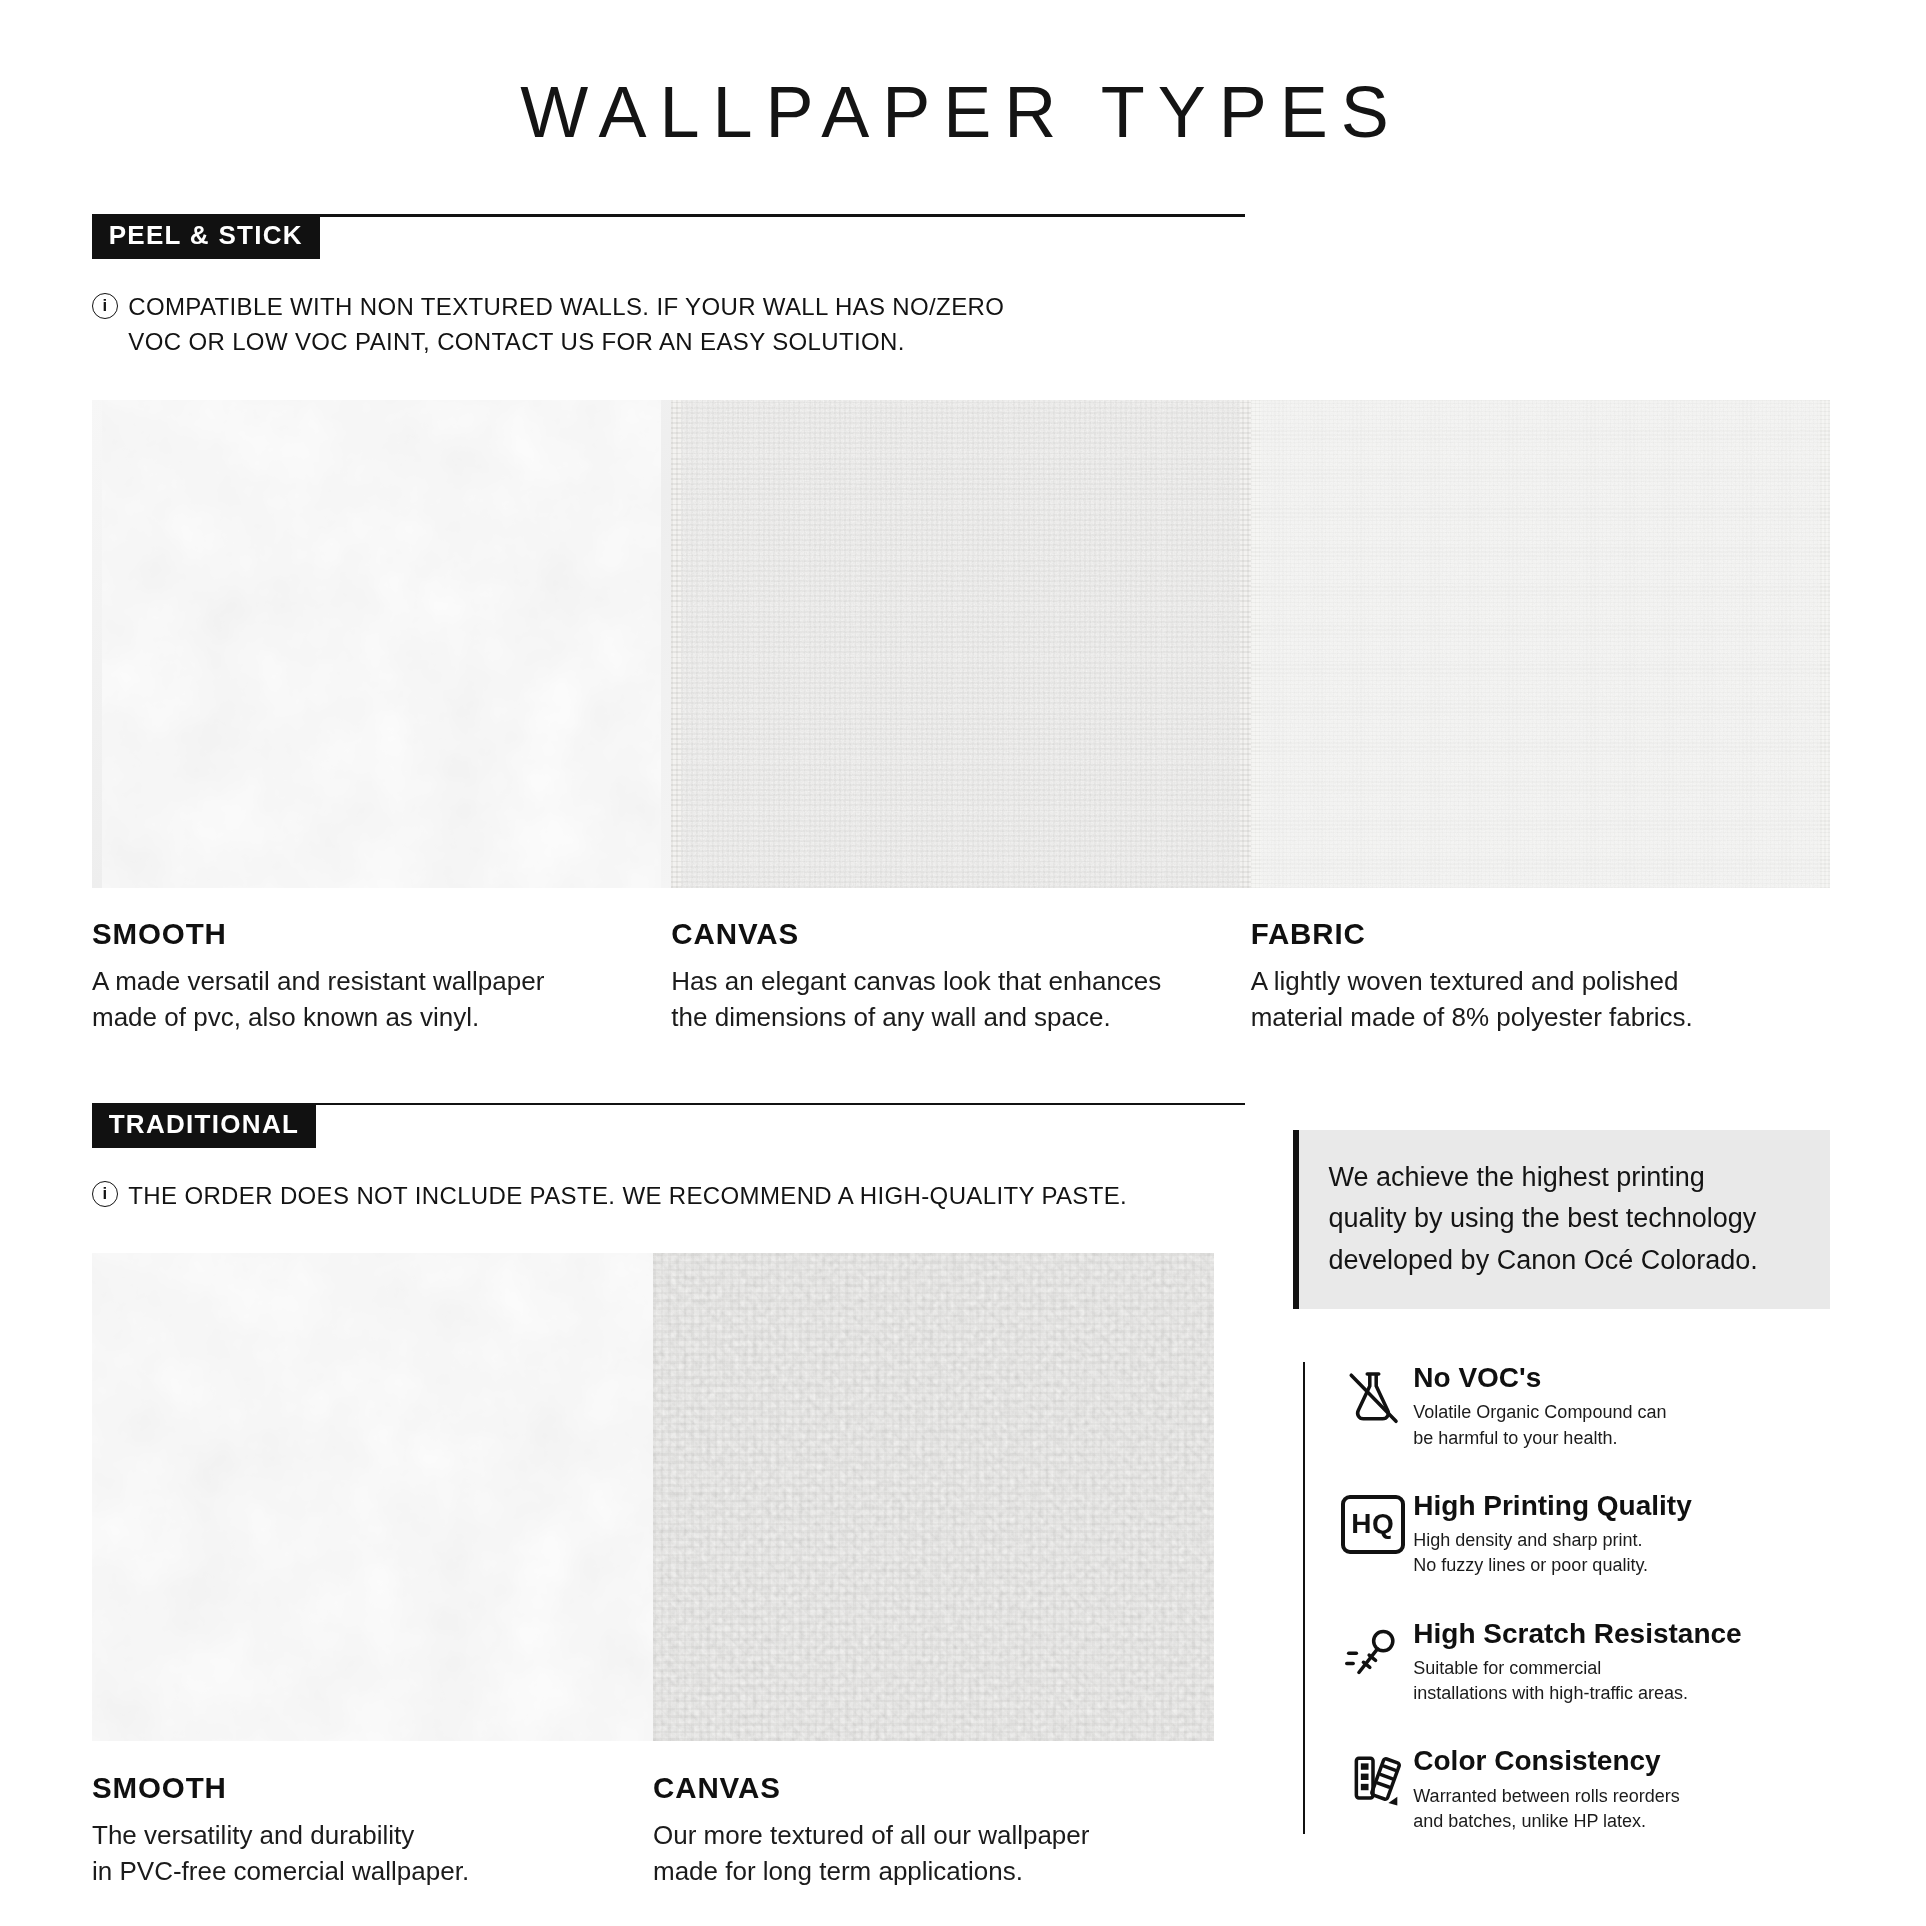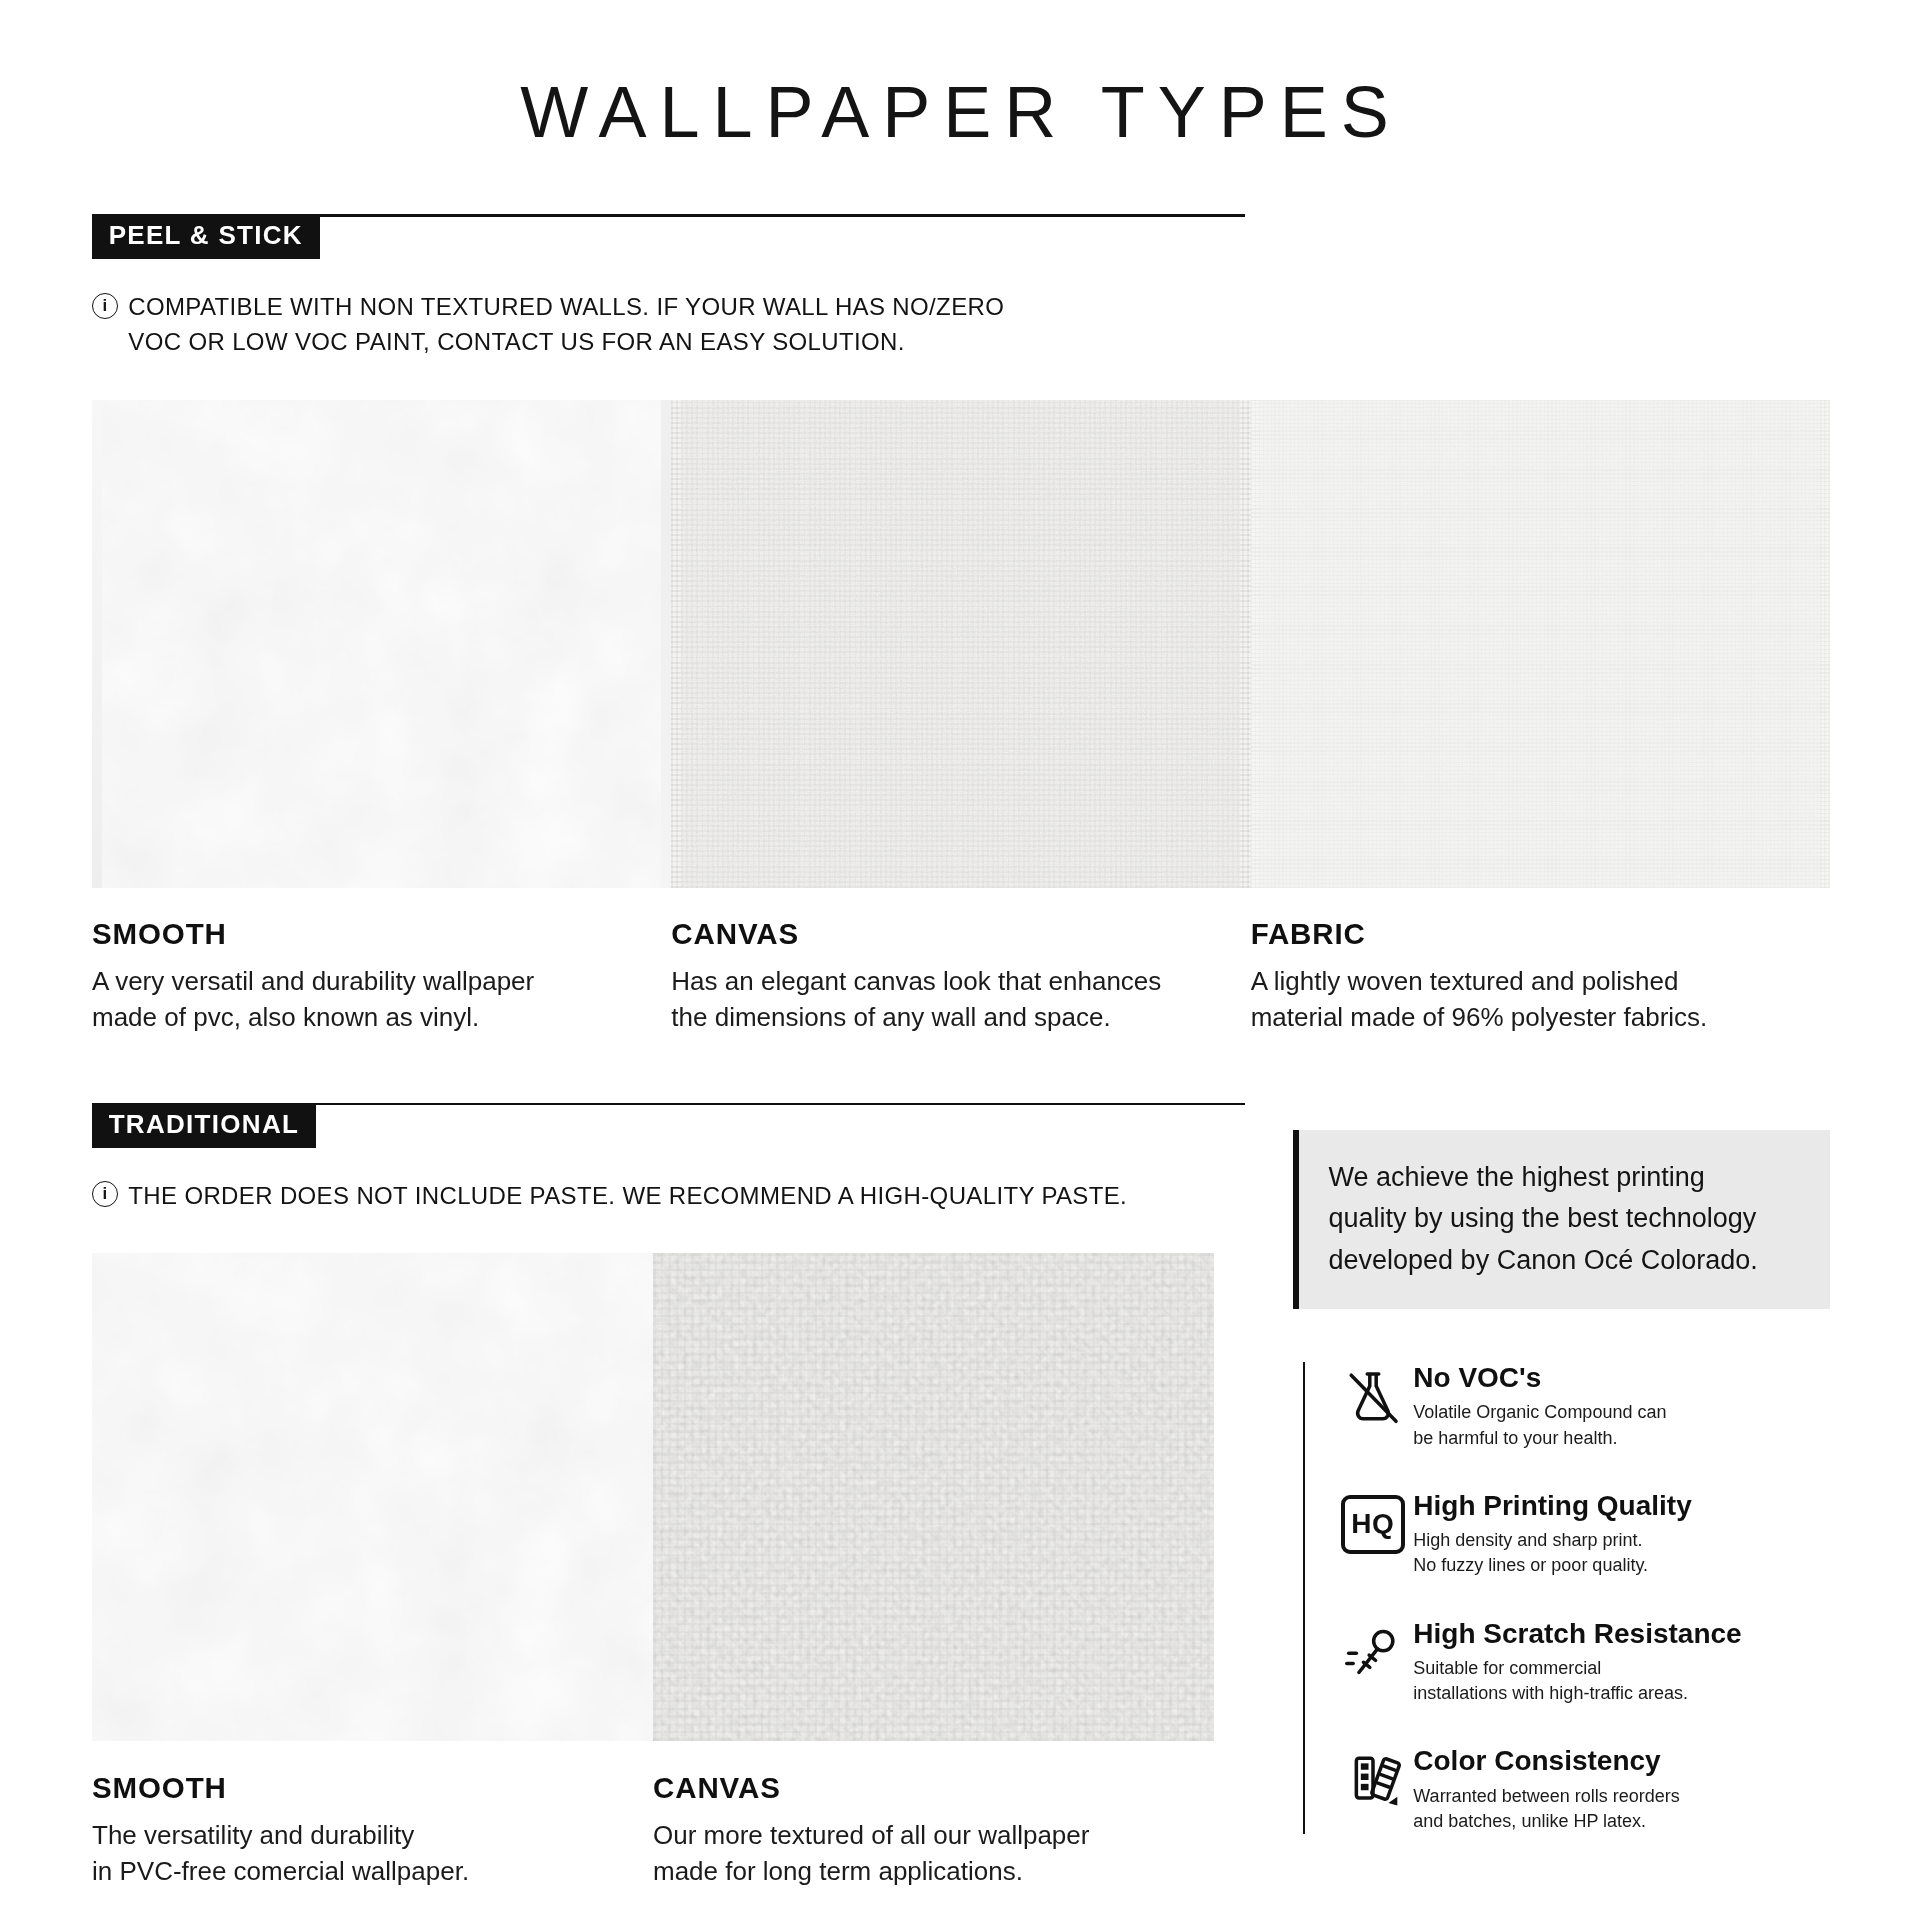--- a/index.html
+++ b/index.html
@@ -193,21 +193,21 @@
 
     <div class="swatch-row">
       <figure class="swatch">
         <div class="tex tex-smooth">
           <svg class="noise" viewBox="0 0 868 760" width="557" height="488">
               <rect width="100%" height="100%" filter="url(#fSmooth)"></rect>
             </svg>
         </div>
         <figcaption>
           <h3>SMOOTH</h3>
-          <p class="desc">A very versatil and durability wallpaper
+          <p class="desc">A made versatil and resistant wallpaper
 made of pvc, also known as vinyl.</p>
         </figcaption>
       </figure>
 
       <figure class="swatch">
         <div class="tex tex-canvas">
           <svg class="noise" viewBox="0 0 868 760" width="557" height="488">
               <rect width="100%" height="100%" filter="url(#fCanvas)"></rect>
             </svg>
         </div>
@@ -220,21 +220,21 @@
 
       <figure class="swatch">
         <div class="tex tex-fabric">
           <svg class="noise" viewBox="0 0 868 760" width="557" height="488">
               <rect width="100%" height="100%" filter="url(#fFabric)"></rect>
             </svg>
         </div>
         <figcaption>
           <h3>FABRIC</h3>
           <p class="desc">A lightly woven textured and polished
-material made of 96% polyester fabrics.</p>
+material made of 8% polyester fabrics.</p>
         </figcaption>
       </figure>
     </div>
   </section>
 
   <div class="main-grid">
 
     <section class="col-left">
       <div class="rule-row">
         <div class="tag">TRADITIONAL</div>

